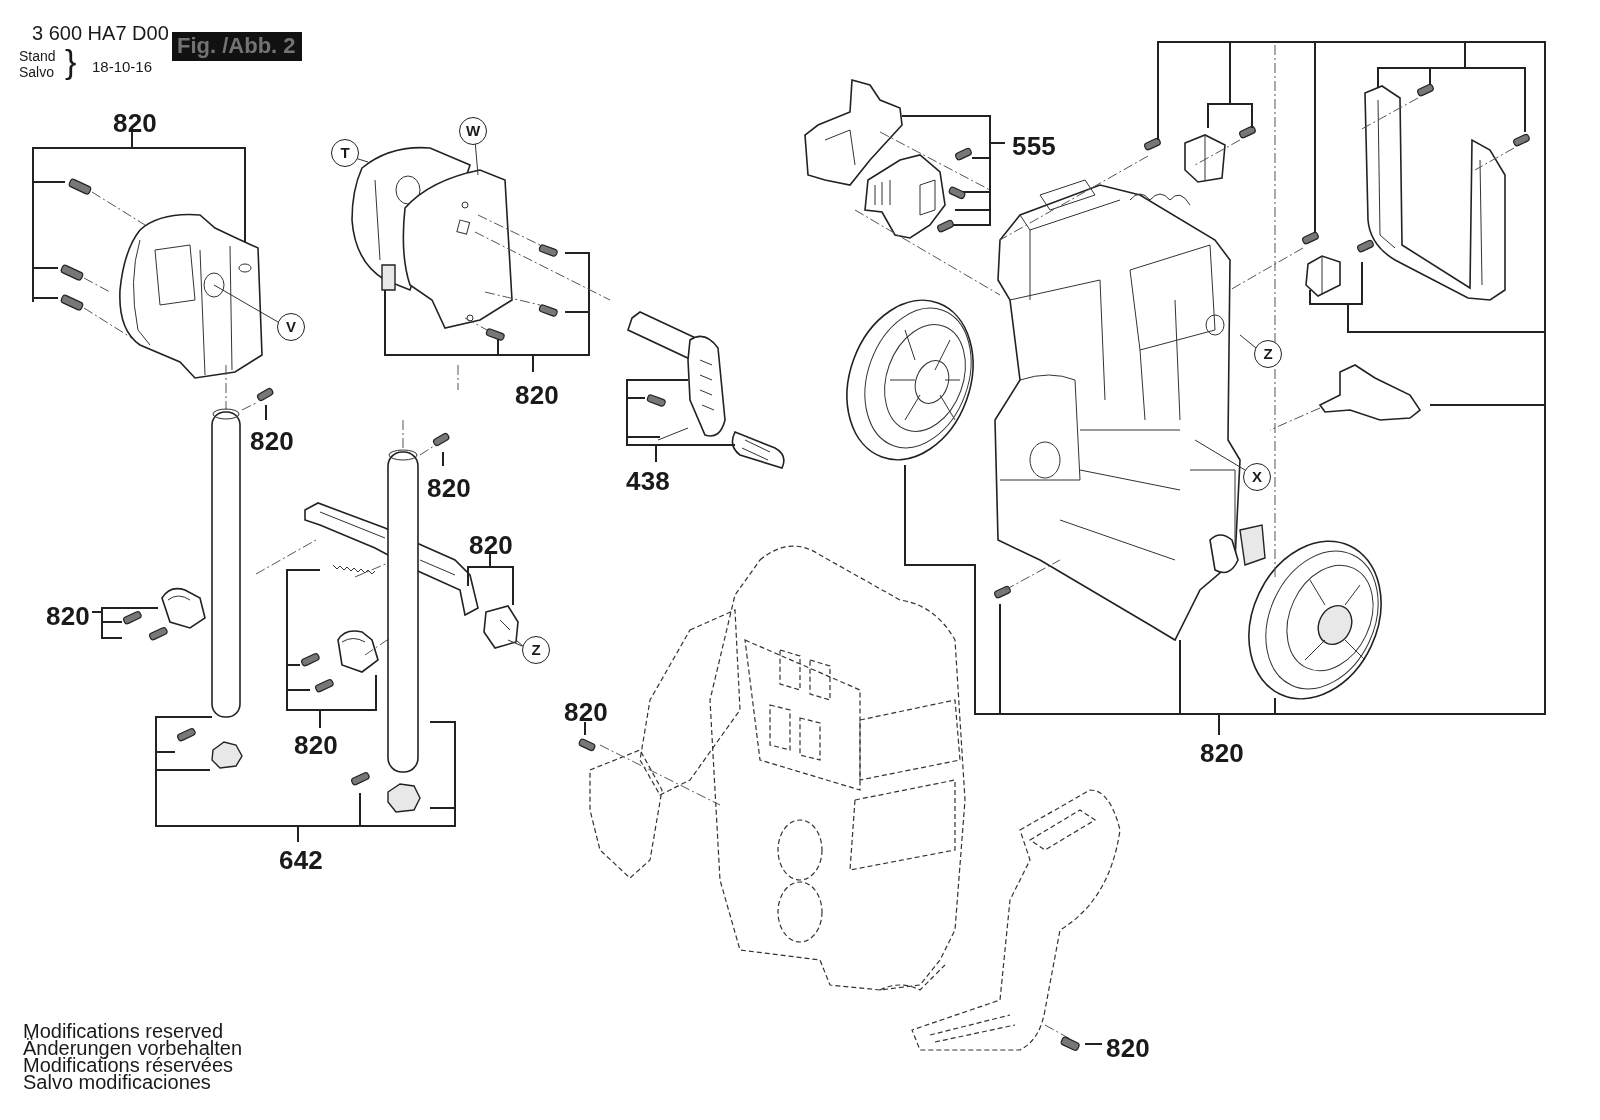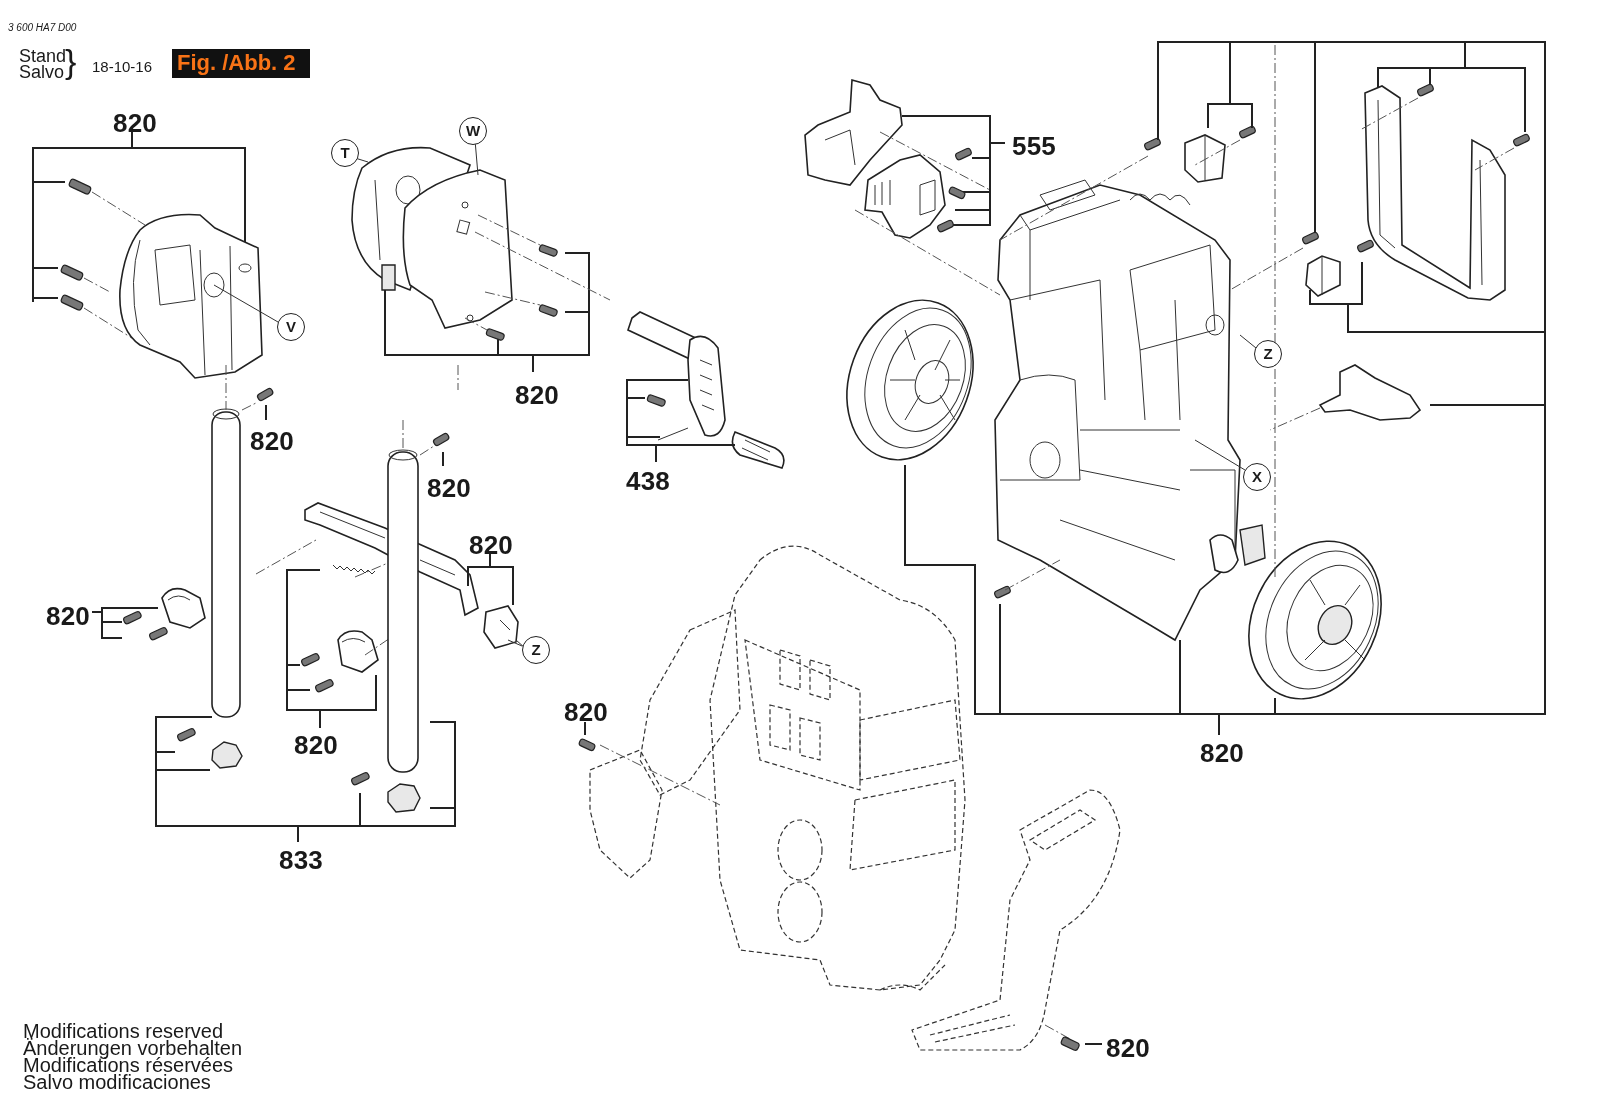--- a/index.html
+++ b/index.html
@@ -1,24 +1,24 @@
 <!DOCTYPE html>
 <html><head>
 <meta charset="utf-8">
 <style>
   html, body { margin: 0; padding: 0; background: #ffffff; }
   body { width: 1600px; height: 1120px; position: relative; overflow: hidden;
          font-family: "Liberation Sans", sans-serif; color: #1a1a1a; }
   #canvas { position: absolute; left: 0; top: 0; }
-  .hdr-code { position: absolute; left: 8px; top: 22px; font-size: 10px; font-style: italic; }
-  .hdr-stand { position: absolute; left: 19px; top: 48px; font-size: 18px; line-height: 16px; }
+  .hdr-code { position: absolute; left: 32px; top: 22px; font-size: 20px; }
+  .hdr-stand { position: absolute; left: 19px; top: 48px; font-size: 14px; line-height: 16px; }
   .hdr-brace { position: absolute; left: 65px; top: 44px; font-size: 34px; line-height: 34px; font-weight: normal; }
   .hdr-date { position: absolute; left: 92px; top: 58px; font-size: 15px; }
-  .hdr-fig { position: absolute; left: 172px; top: 49px; background: #111; color: #f97316;
-             font-size: 22px; font-weight: bold; padding: 1px 14px 2px 5px; line-height: 26px; }
+  .hdr-fig { position: absolute; left: 172px; top: 32px; background: #111; color: #737373;
+             font-size: 22px; font-weight: bold; padding: 1px 6px 2px 5px; line-height: 26px; }
   .footer { position: absolute; left: 23px; top: 1023px; font-size: 20px; line-height: 17px; }
   .num { position: absolute; font-weight: bold; font-size: 26px; letter-spacing: 0.2px; }
   .ref { position: absolute; width: 26px; height: 26px; border: 1.6px solid #222; border-radius: 50%;
          font-size: 15px; font-weight: bold; text-align: center; line-height: 26px; background: #fff; }
   svg .ln { stroke: #222; stroke-width: 2; fill: none; }
   svg .dash { stroke: #555; stroke-width: 1; fill: none; stroke-dasharray: 10 3 2 3; }
   svg .part { stroke: #222; stroke-width: 1.6; fill: #fff; }
   svg .partg { stroke: #222; stroke-width: 1.4; fill: #e8e8e8; }
   svg .ghost { stroke: #333; stroke-width: 1.2; fill: none; stroke-dasharray: 5 3; }
   svg .thin { stroke: #333; stroke-width: 1; fill: none; }
@@ -312,21 +312,21 @@
 <div class="hdr-fig">Fig. /Abb. 2</div>
 
 <div class="num" style="left:113px;top:108px">820</div>
 <div class="num" style="left:250px;top:426px">820</div>
 <div class="num" style="left:46px;top:601px">820</div>
 <div class="num" style="left:515px;top:380px">820</div>
 <div class="num" style="left:427px;top:473px">820</div>
 <div class="num" style="left:469px;top:530px">820</div>
 <div class="num" style="left:294px;top:730px">820</div>
 <div class="num" style="left:626px;top:466px">438</div>
-<div class="num" style="left:279px;top:845px">833</div>
+<div class="num" style="left:279px;top:845px">642</div>
 <div class="num" style="left:1012px;top:131px">555</div>
 <div class="num" style="left:1200px;top:738px">820</div>
 <div class="num" style="left:564px;top:697px">820</div>
 <div class="num" style="left:1106px;top:1033px">820</div>
 
 <div class="ref" style="left:277px;top:313px">V</div>
 <div class="ref" style="left:331px;top:139px">T</div>
 <div class="ref" style="left:459px;top:117px">W</div>
 <div class="ref" style="left:1254px;top:340px">Z</div>
 <div class="ref" style="left:1243px;top:463px">X</div>

